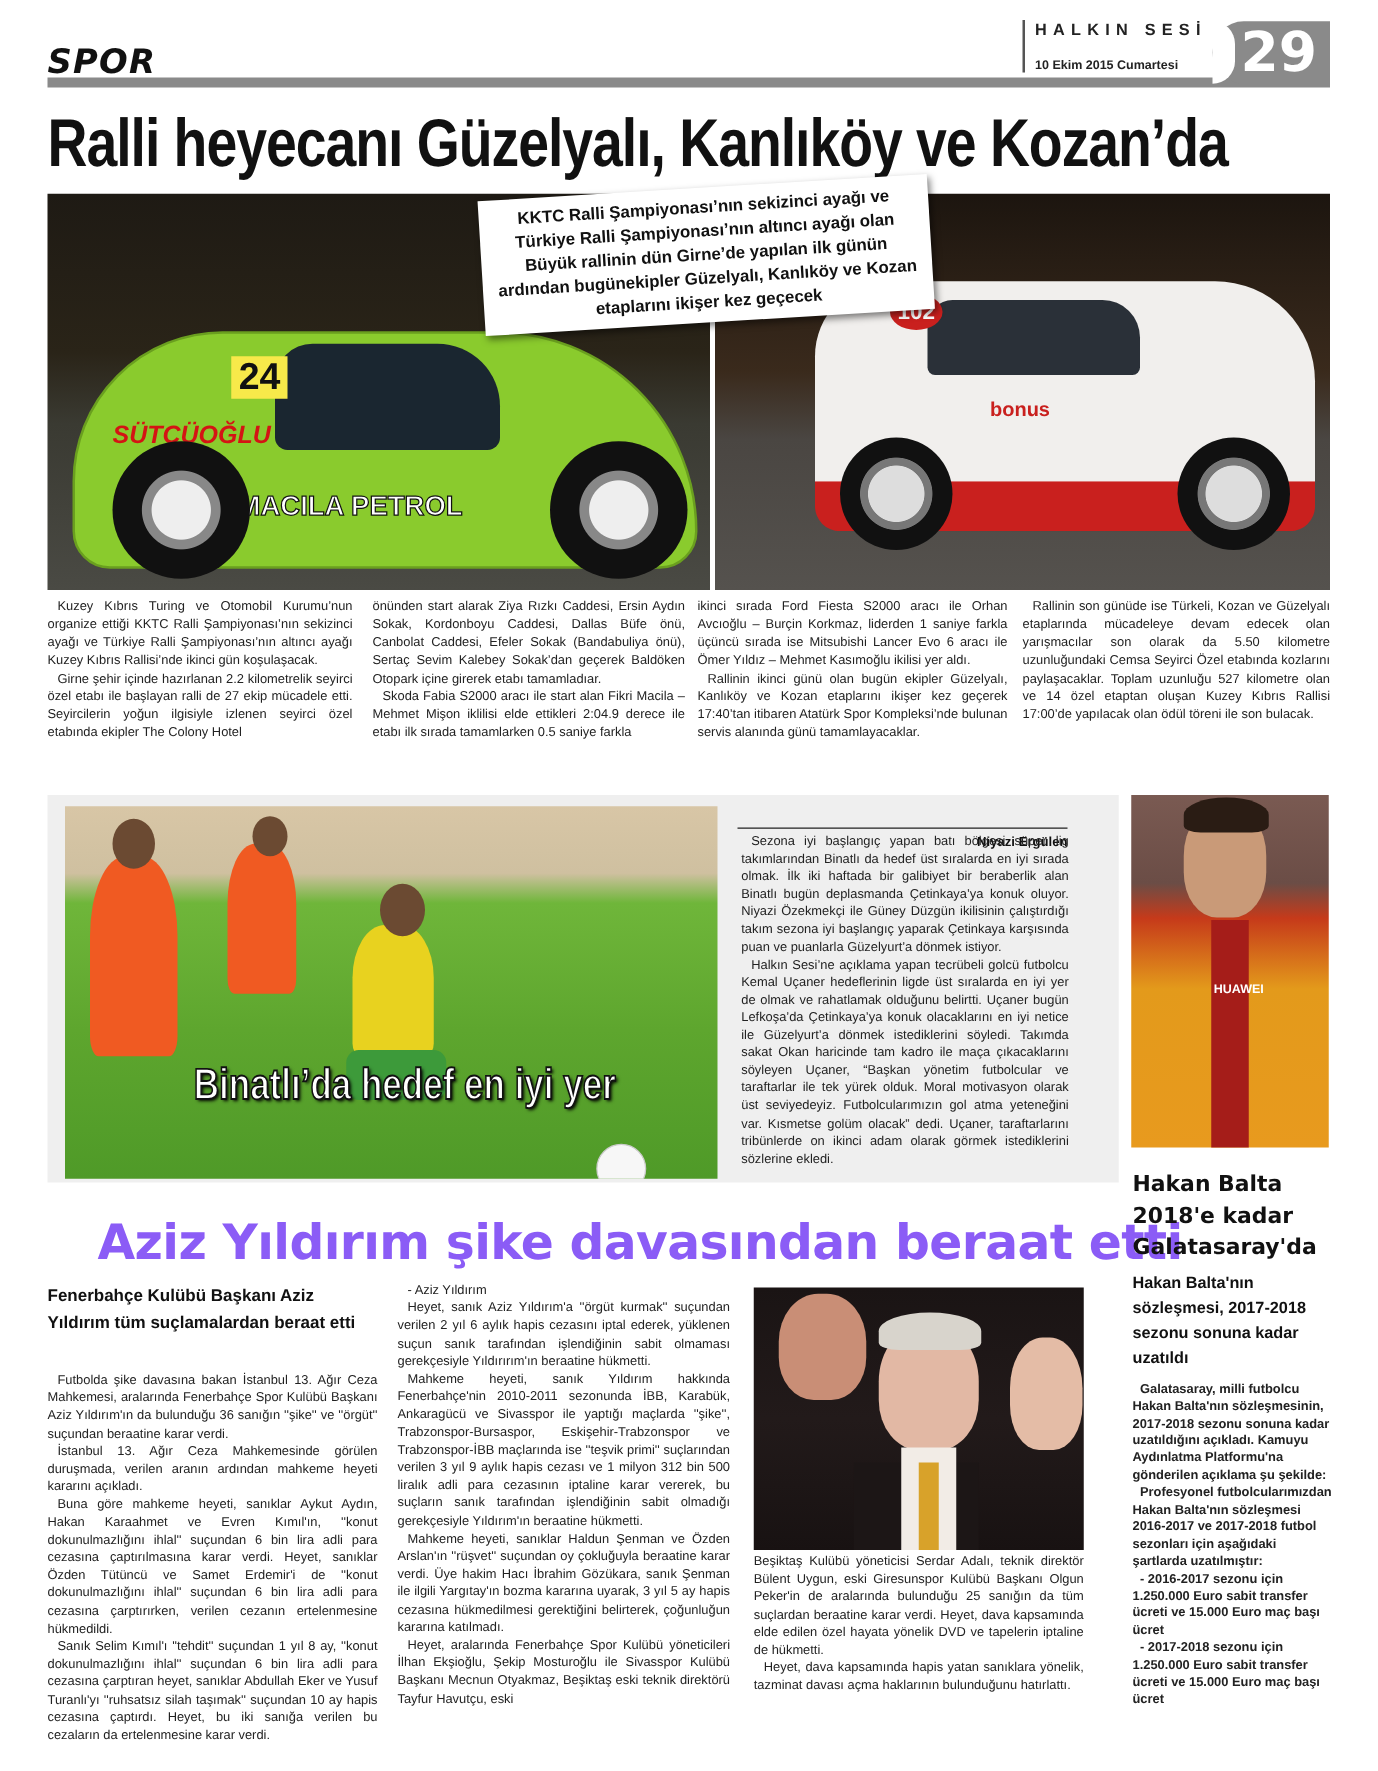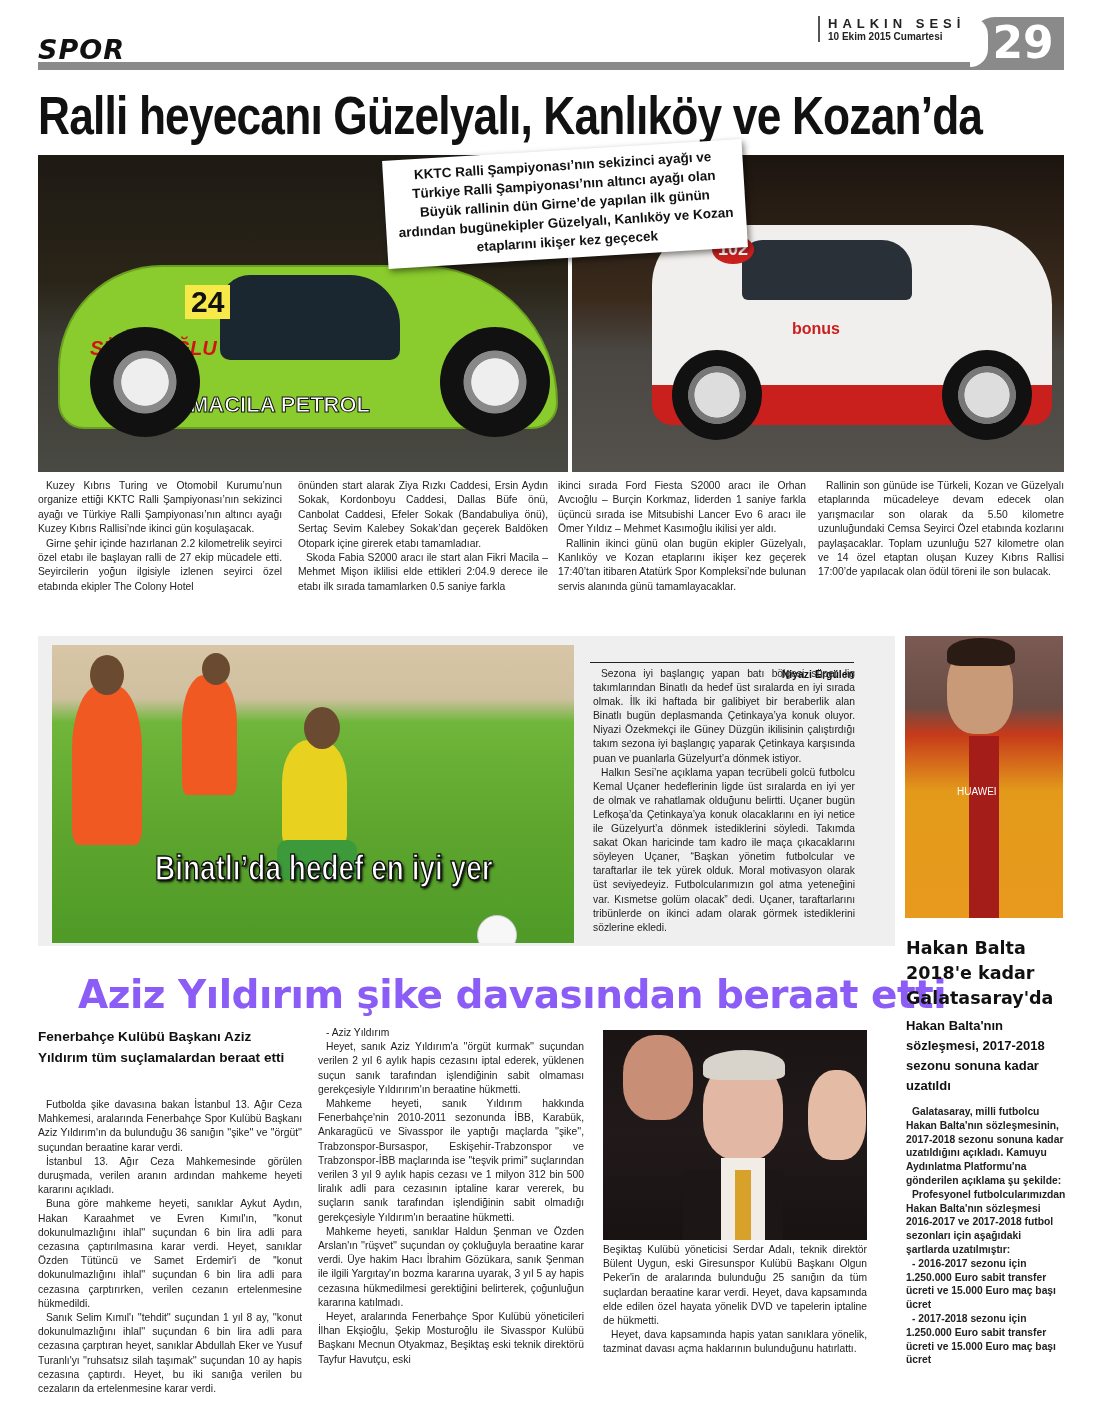--- a/index.html
+++ b/index.html
@@ -4,31 +4,31 @@
 <style>
   * { box-sizing: border-box; margin: 0; padding: 0; }
   body { width: 1102px; height: 1417px; background: #ffffff; position: relative; overflow: hidden; font-family: "Liberation Sans", "DejaVu Sans", sans-serif; color: #222; }
   .abs { position: absolute; }
 
   
   .section-label { left: 38px; top: 34px; font-size: 27px; font-weight: bold; font-style: italic; color: #111; letter-spacing: 1px; font-family: "DejaVu Sans", sans-serif; }
   .header-rule { left: 38px; top: 62px; width: 1026px; height: 8px; background: #8a8a8a; }
   .masthead { left: 818px; top: 16px; width: 160px; border-left: 2px solid #555; padding-left: 8px; }
   .masthead .name { font-size: 13px; font-weight: bold; letter-spacing: 5px; color: #222; }
-  .masthead .date { font-size: 10px; font-weight: bold; color: #222; margin-top: 0; }
+  .masthead .date { font-size: 10px; font-weight: bold; color: #222; margin-top: 16px; }
   .page-num { left: 970px; top: 17px; width: 94px; height: 50px; background: #8a8a8a; border-radius: 30px 0 0 30px; color: #fff; font-size: 44px; font-weight: bold; display:flex; align-items:center; justify-content:center; font-family: "DejaVu Sans", sans-serif; }
   .page-num .curve { position:absolute; left:0; top:0; width:18px; height:50px; background:#fff; border-radius: 0 30px 30px 0; }
 
   .main-headline { left: 38px; top: 80px; width: 1026px; font-size: 54px; font-weight: bold; color: #111; font-family: "Liberation Sans", sans-serif; transform: scaleX(0.82); transform-origin: left; white-space: nowrap; letter-spacing: -1px; line-height: 70px; }
 
   
   .photo { overflow: hidden; }
   .rally-left { left: 38px; top: 155px; width: 530px; height: 317px; background: linear-gradient(180deg, #1e1a14 0%, #2a2418 40%, #3a3a32 58%, #4a4a44 100%); }
   .rally-right { left: 572px; top: 155px; width: 492px; height: 317px; background: linear-gradient(180deg, #1c150f 0%, #3a2a1c 45%, #4a4642 62%, #55524e 100%); }
-  .car-green { position:absolute; left: 20px; top: 110px; width: 500px; height: 164px; background: #8acb2d; border-radius: 120px 160px 30px 30px; border: 2px solid #6a9f1f; }
+  .car-green { position:absolute; left: 20px; top: 110px; width: 500px; height: 190px; background: #8acb2d; border-radius: 120px 160px 30px 30px; border: 2px solid #6a9f1f; }
   .car-green .window { position:absolute; left: 160px; top: 8px; width: 180px; height: 85px; background:#1a2630; border-radius: 30px 50px 10px 10px; }
   .car-green .num { position:absolute; left: 125px; top: 18px; font-size: 30px; font-weight: bold; color:#111; background:#f7e94a; padding: 0 6px; }
   .car-green .wheel { position:absolute; bottom:-10px; width: 110px; height: 110px; border-radius: 50%; background: radial-gradient(circle, #eee 0 30%, #888 31% 40%, #111 41% 100%); }
   .car-green .decal { position:absolute; font-weight:bold; font-style:italic; color:#d41414; font-size: 20px; }
   .car-green .decal2 { position:absolute; font-weight:bold; color:#fff; font-size: 22px; -webkit-text-stroke: 1px #111; }
   .car-white { position:absolute; left: 80px; top: 70px; width: 400px; height: 200px; background: #f1efed; border-radius: 60px 80px 20px 20px; border-bottom: 40px solid #c9201e; }
   .car-white .window { position:absolute; left: 90px; top: 15px; width: 170px; height: 60px; background:#2a3038; border-radius: 20px 30px 6px 6px; }
   .car-white .wheel { position:absolute; bottom:-55px; width: 90px; height: 90px; border-radius: 50%; background: radial-gradient(circle, #ddd 0 35%, #777 36% 45%, #111 46% 100%); }
   .car-white .num { position:absolute; left: 60px; top: 10px; font-size: 18px; font-weight:bold; color:#fff; background:#c9201e; border-radius: 50%; padding: 4px 6px; }
   .car-white .brand { position:absolute; left: 140px; top: 95px; font-size: 16px; font-weight:bold; color:#c9201e; }
@@ -54,21 +54,21 @@
   .byline { left: 590px; top: 645px; width: 264px; text-align: right; font-size: 10.5px; font-weight: bold; color:#111;margin-top:23px; }
   .byline-rule { left: 590px; top: 662px; width: 264px; height: 1px; background: #222; }
   .bin-text { left: 593px; top: 667px; width: 262px; font-size: 10.3px; line-height: 14.1px; text-align: justify; color:#222; }
   .bin-text p { text-indent: 8px; }
 
   
   .hakan-photo { left: 905px; top: 636px; width: 158px; height: 282px; background: linear-gradient(180deg, #7a5a52 0%, #6b4d46 25%, #c63a1a 35%, #e39a1b 55%, #e89a1e 100%); overflow:hidden; }
   .hakan-face { position:absolute; left: 42px; top: 8px; width: 66px; height: 90px; background: #c99a78; border-radius: 45% 45% 40% 40%; }
   .hakan-hair { position:absolute; left: 42px; top: 2px; width: 68px; height: 28px; background: #2a1c14; border-radius: 50% 50% 20% 20%; }
   .hakan-stripe { position:absolute; left: 64px; top: 100px; width: 30px; height: 190px; background: #a51d19; }
-  .hakan-logo { position:absolute; left: 52px; top: 150px; width: 54px; color: #fff; font-weight: normal; font-size: 10px; text-align:left; }
+  .hakan-logo { position:absolute; left: 52px; top: 150px; width: 54px; color: #fff; font-weight: bold; font-size: 10px; text-align:right; }
 
   
   .aziz-headline { left: 38px; top: 972px; font-size: 39px; font-weight: bold; color: #8b5cf6; white-space: nowrap; font-family: "DejaVu Sans", sans-serif; letter-spacing: -0.5px; margin-left: 40px; }
   .aziz-sub { left: 38px; top: 1026px; width: 250px; font-size: 13.6px; font-weight: bold; line-height: 21px; color:#111; }
   .aziz-col1 { left: 38px; top: 1098px; width: 264px; font-size: 10.3px; line-height: 14.2px; text-align: justify; color:#222; }
   .aziz-col2 { left: 318px; top: 1026px; width: 266px; font-size: 10.3px; line-height: 14.2px; text-align: justify; color:#222; }
   .aziz-col1 p, .aziz-col2 p, .aziz-col3 p { text-indent: 8px; }
   .aziz-photo { left: 603px; top: 1030px; width: 264px; height: 210px; background: linear-gradient(180deg, #1a1414 0%, #221a1a 50%, #181212 100%); overflow:hidden; }
   .az-face { position:absolute; background: #e2b8a4; border-radius: 45% 45% 40% 40%; }
   .az-hair { position:absolute; background: #d8d4cc; border-radius: 50% 50% 20% 20%; }

